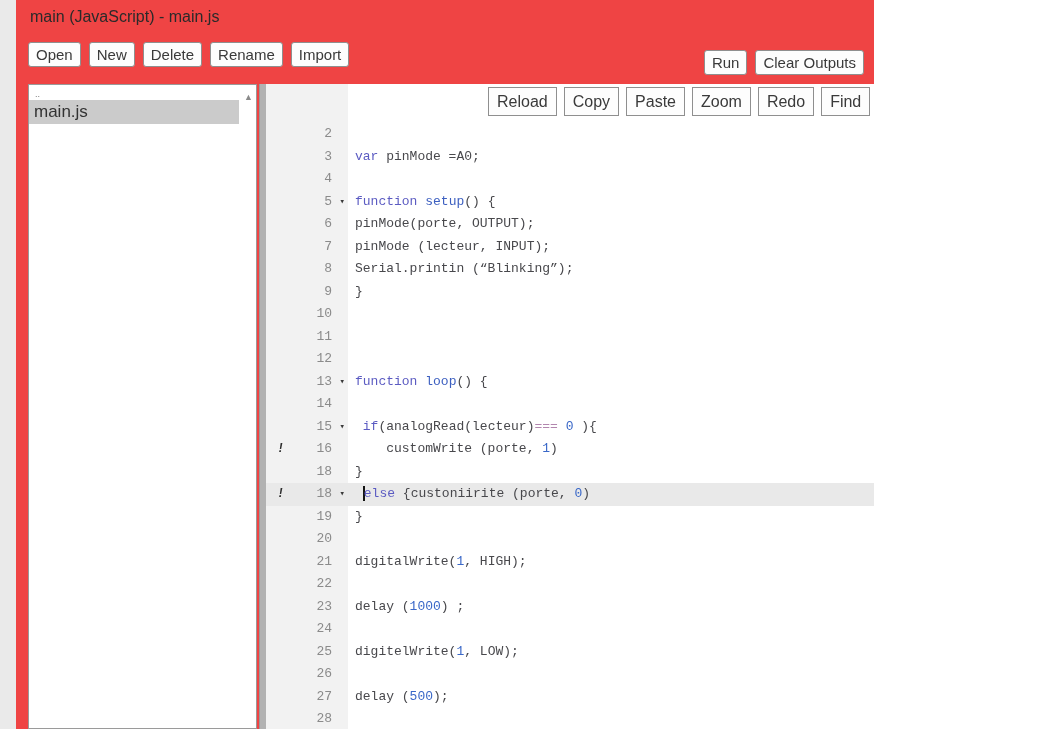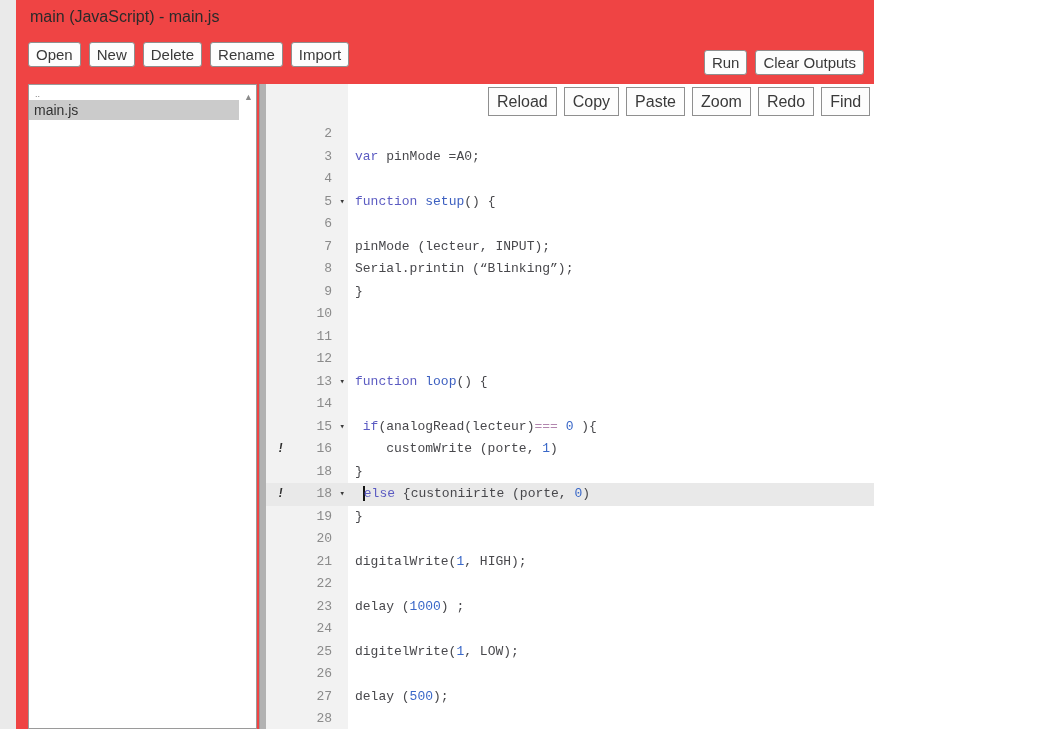--- a/index.html
+++ b/index.html
@@ -18,21 +18,21 @@
     font-family:"Liberation Sans",sans-serif;font-size:15px;padding:2px 7px;line-height:19px;
     white-space:nowrap;cursor:pointer;
   }
   .btn2{font-size:16px;padding:4px 8px;border-radius:0;}
   
   #file-list{
     position:absolute;left:28px;top:84px;width:229px;height:645px;
     border:1px solid #9a9a9a;background:#fff;box-sizing:border-box;
   }
   #file-items{position:absolute;left:0;top:0;right:17px;}
-  .fitem{font-size:14px;color:#333;padding:2px 5px;cursor:pointer;}
+  .fitem{font-size:17px;color:#333;padding:2px 5px;cursor:pointer;}
   .fitem.small{font-size:9px;color:#777;padding:4px 6px 1px 6px;}
   .fitem.sel{background:var(--sel-bg,#cbcbcb);}
   #fl-scroll{position:absolute;top:0;right:0;width:16px;height:100%;}
   #fl-up{position:absolute;top:7px;right:3px;font-size:9px;color:#8a8a8a;cursor:pointer;}
   
   #splitter{position:absolute;left:259px;top:84px;width:7px;height:645px;background:#b2b2b2;border-left:1px solid #9a9a9a;box-sizing:border-box;cursor:col-resize;}
   
   #editor{position:absolute;left:266px;top:84px;width:776px;height:645px;background:#fff;}
   #gutter-bg{position:absolute;left:0;top:0;width:82px;height:100%;background:#f2f2f2;}
   #ed-toolbar{left:222px;top:3px;gap:7px;}
@@ -105,20 +105,21 @@
         <div class="row">
           <div class="gutter">4</div>
           <div class="code-cell"></div>
         </div>
         <div class="row">
           <div class="gutter">5<span class="fold-ic">▾</span></div>
           <div class="code-cell"><span class="tok-kw">function</span><span class="tok-pl"> </span><span class="tok-fn">setup</span><span class="tok-pl">() {</span></div>
         </div>
         <div class="row">
           <div class="gutter">6</div>
+          <div class="code-cell"><span class="tok-pl">pinMode(porte, OUTPUT);</span></div>
         </div>
         <div class="row">
           <div class="gutter">7</div>
           <div class="code-cell"><span class="tok-pl">pinMode (lecteur, INPUT);</span></div>
         </div>
         <div class="row">
           <div class="gutter">8</div>
           <div class="code-cell"><span class="tok-pl">Serial.printin (“Blinking”);</span></div>
         </div>
         <div class="row">

